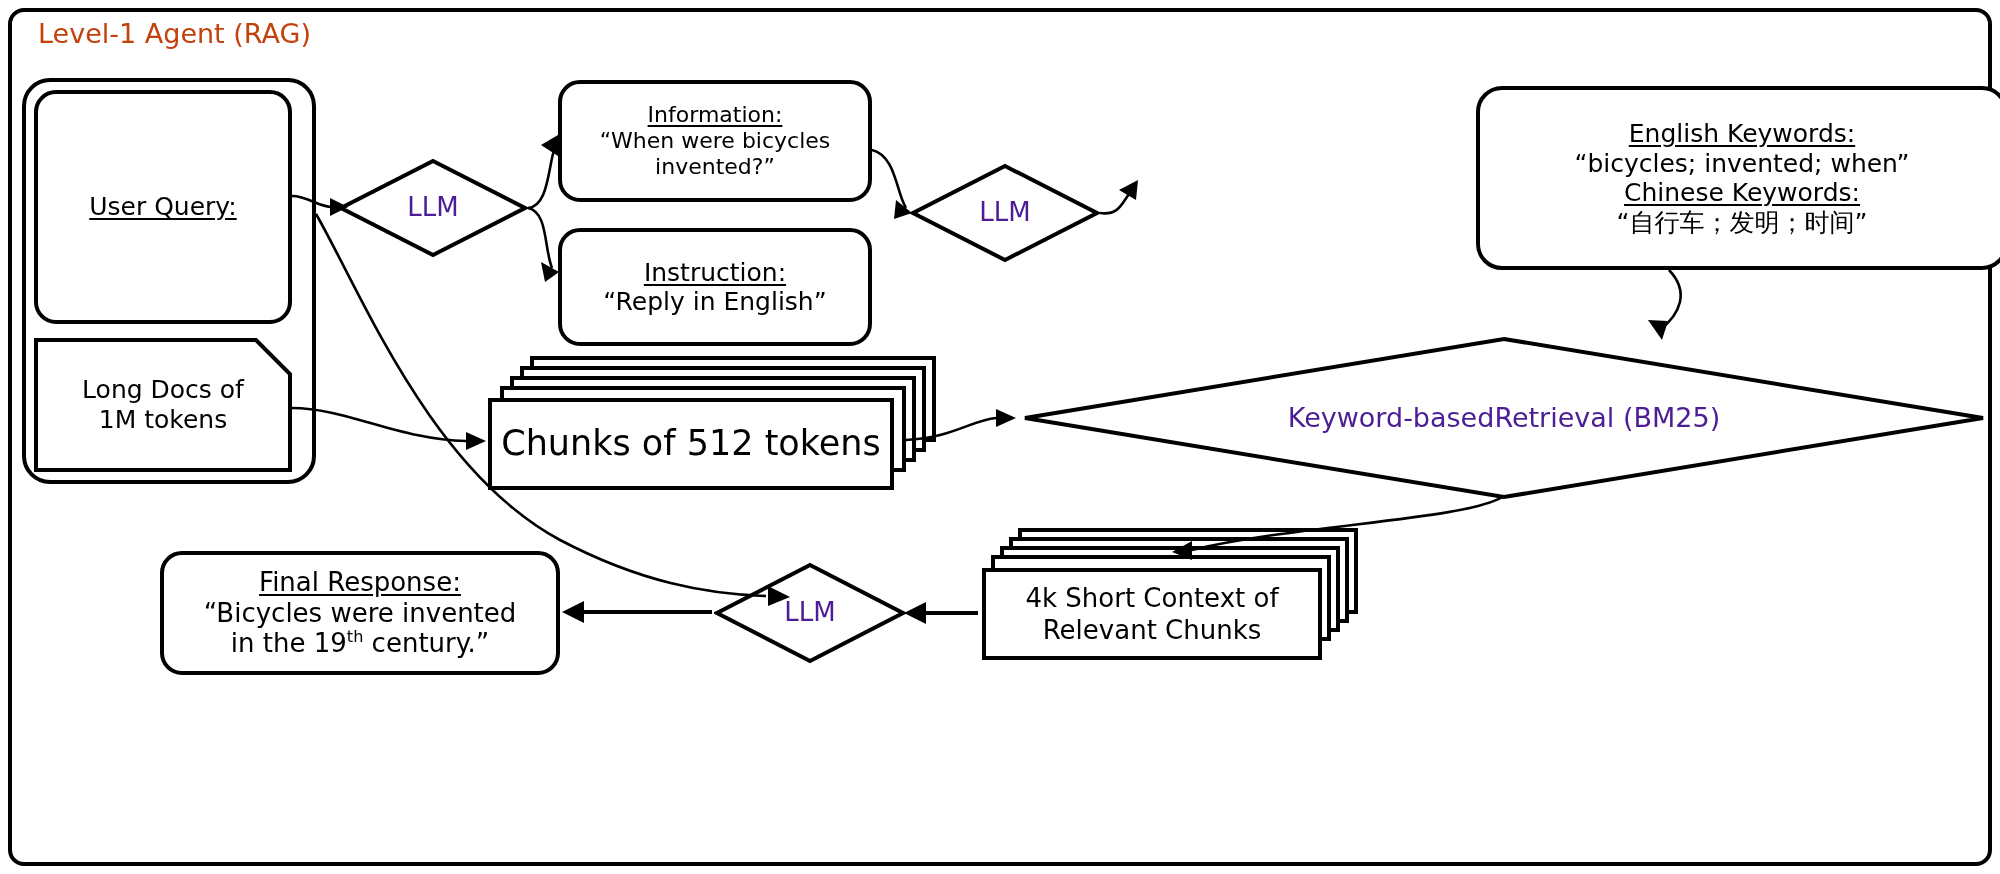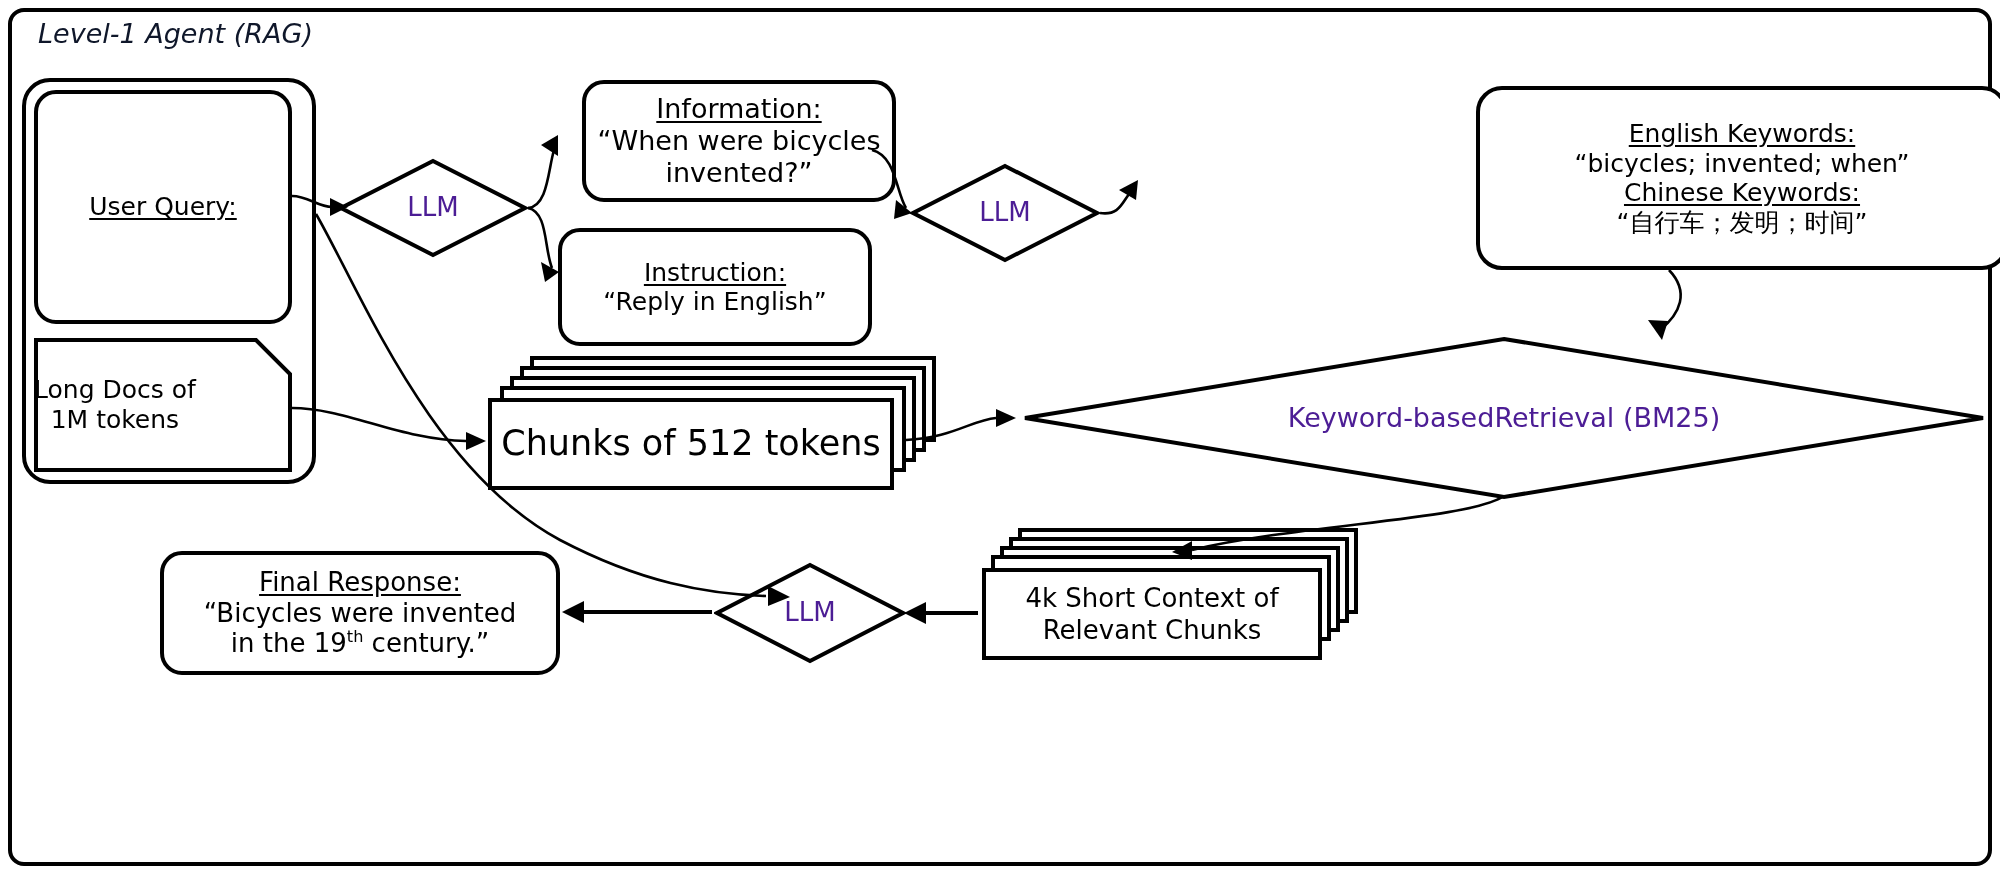--- a/index.html
+++ b/index.html
@@ -5,21 +5,21 @@
   html,body{margin:0;padding:0;background:#ffffff;}
   body{font-family:"DejaVu Sans","Liberation Sans",sans-serif;}
   #stage{position:relative;width:2000px;height:874px;background:#ffffff;overflow:hidden;}
 
   
   .frame{
     position:absolute;left:8px;top:8px;width:1984px;height:858px;
     border:4px solid #000;border-radius:16px;box-sizing:border-box;background:#fff;
   }
   .frame-title{
-    position:absolute;left:38px;top:18px;font-size:27px;color:#0f172a;white-space:nowrap;font-style:italic;
+    position:absolute;left:38px;top:18px;font-size:27px;color:#c2410c;white-space:nowrap;
   }
 
   
   .node{
     position:absolute;box-sizing:border-box;background:#fff;border:4px solid #000;
     display:flex;flex-direction:column;align-items:center;justify-content:center;
     text-align:center;color:#000;line-height:1.18;
   }
   .rrect{border-radius:22px;}
   .rrect-lg{border-radius:26px;}
@@ -27,21 +27,21 @@
 
   
   .group{
     position:absolute;box-sizing:border-box;background:#fff;border:4px solid #000;
     border-radius:28px;
   }
 
   
   .docshape{
     position:absolute;box-sizing:border-box;background:#fff;
-    display:flex;align-items:center;text-align:center;
+    display:flex;align-items:center;justify-content:center;text-align:center;
     color:#000;line-height:1.2;
   }
   .docshape svg{position:absolute;left:0;top:0;width:100%;height:100%;}
   .docshape .dtxt{position:relative;z-index:2;}
 
   
   .diamond{position:absolute;}
   .diamond svg{position:absolute;left:0;top:0;width:100%;height:100%;}
   .diamond .dlabel{
     position:absolute;left:0;top:0;width:100%;height:100%;
@@ -92,21 +92,21 @@
     </div>
   </div>
 
   <div class="diamond" style="left:338px;top:158px;width:190px;height:100px;">
     <svg viewBox="0 0 190 100" preserveAspectRatio="none">
       <path d="M95,3 L187,50 L95,97 L3,50 Z" fill="#fff" stroke="#000" stroke-width="4" vector-effect="non-scaling-stroke"></path>
     </svg>
     <div class="dlabel" style="font-size:26px;">LLM</div>
   </div>
 
-  <div class="node rrect" style="left:582px;top:80px;width:314px;height:122px;padding:4px 10px;font-size:27px;">
+  <div class="node rrect" style="left:558px;top:80px;width:314px;height:122px;padding:4px 10px;font-size:22px;">
     <div class="hdr">Information:</div>
     <div>“When were bicycles invented?”</div>
   </div>
 
   <div class="node rrect" style="left:558px;top:228px;width:314px;height:118px;padding:4px 10px;font-size:25px;">
     <div class="hdr">Instruction:</div>
     <div>“Reply in English”</div>
   </div>
 
   <div class="diamond" style="left:910px;top:163px;width:190px;height:100px;">

